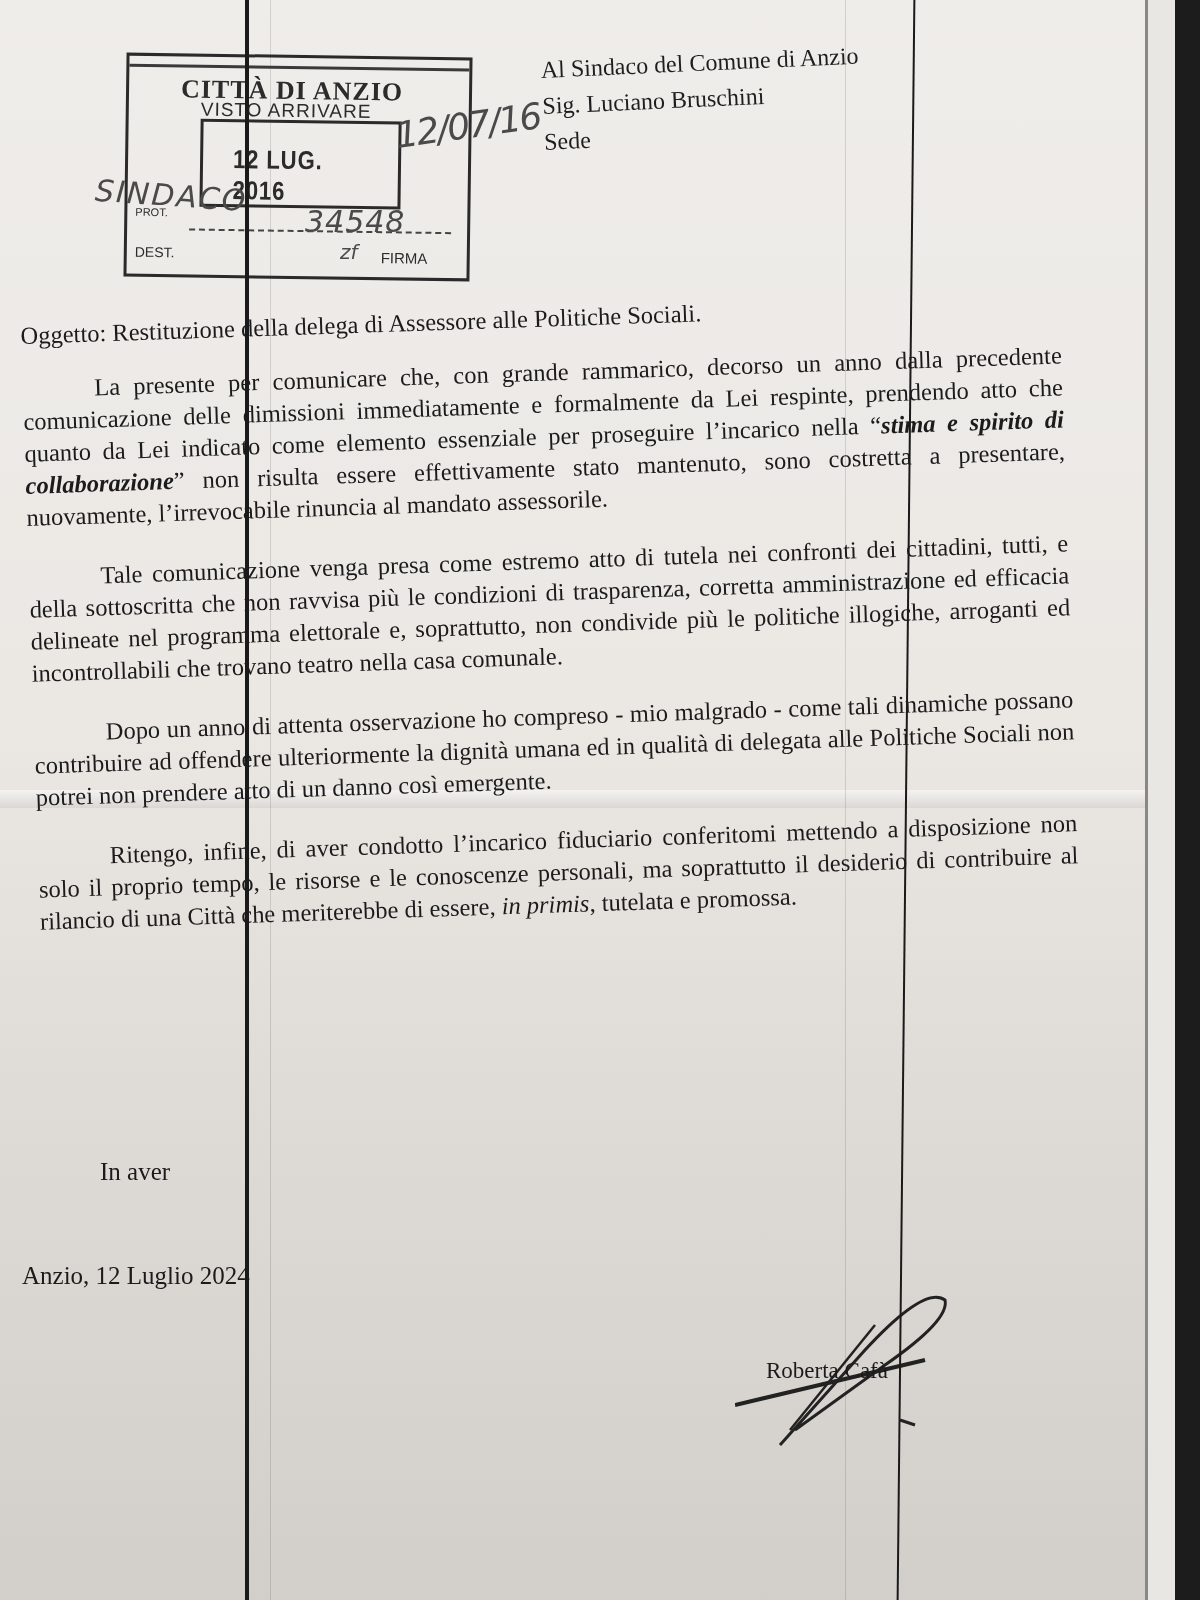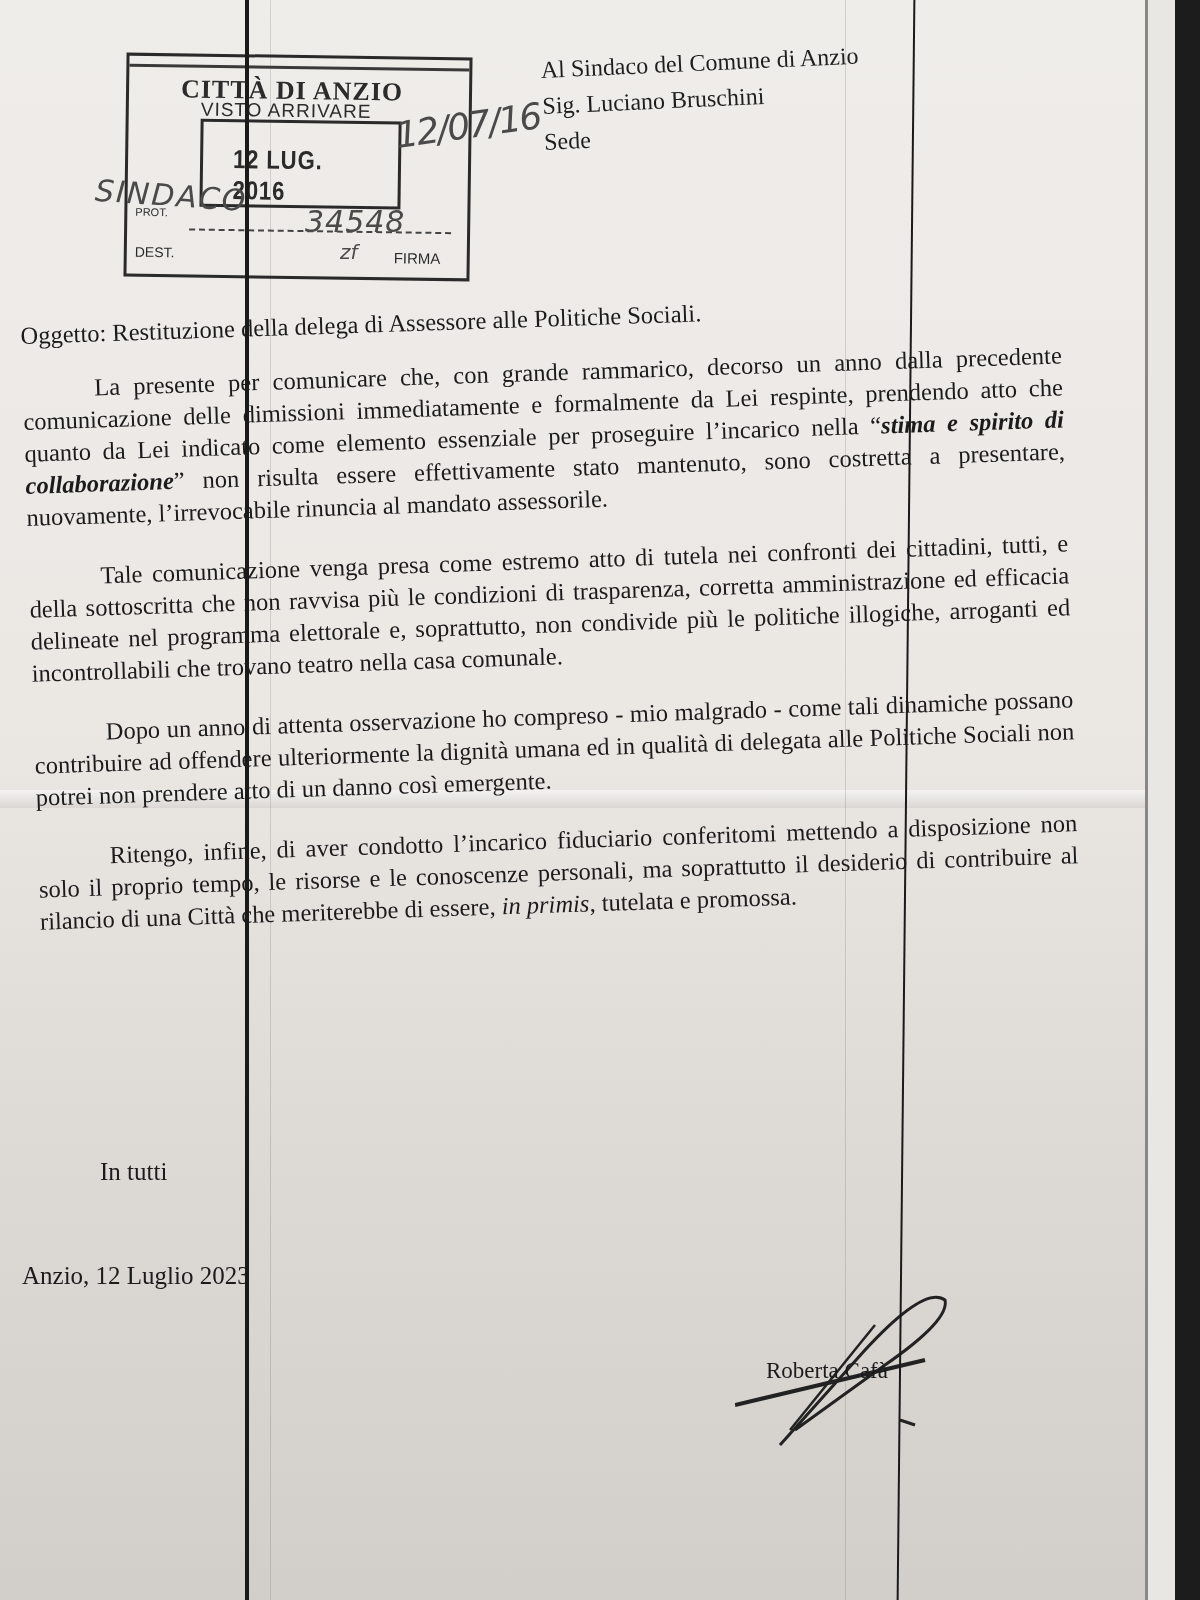--- a/index.html
+++ b/index.html
@@ -36,21 +36,21 @@
     color:#2b2b2b;
   }
   .stamp-bar { position:absolute; left:0; top:8px; width:100%; height:3px; background:#3a3a3a; }
   .stamp-city { position:absolute; left:52px; top:18px; font-family:"Liberation Serif", serif; font-weight:bold; font-size:26px; letter-spacing:1px; }
   .stamp-visto { position:absolute; left:72px; top:42px; font-family:"Liberation Sans", sans-serif; font-size:19px; letter-spacing:1px; }
   .stamp-datebox { position:absolute; left:72px; top:62px; width:195px; height:82px; border:3px solid #2a2a2a; }
   .stamp-date { position:absolute; left:30px; top:22px; font-family:"Liberation Sans Narrow","Liberation Sans", sans-serif; font-weight:bold; font-size:26px; letter-spacing:1px; transform:scaleX(0.85); transform-origin:left; }
   .stamp-prot { position:absolute; left:8px; top:150px; font-family:"Liberation Sans", sans-serif; font-size:11px; }
   .stamp-dest { position:absolute; left:8px; top:188px; font-family:"Liberation Sans", sans-serif; font-size:14px; }
   .stamp-dots { position:absolute; left:62px; top:172px; width:262px; border-top:2px dashed #444; }
-  .stamp-firma { position:absolute; left:267px; top:190px; font-family:"Liberation Sans", sans-serif; font-size:15px; }
+  .stamp-firma { position:absolute; left:254px; top:190px; font-family:"Liberation Sans", sans-serif; font-size:15px; }
   .hw { position:absolute; font-family:"DejaVu Sans", sans-serif; color:#4a4a4a; font-style:italic; }
   .hw-date { left:395px; top:105px; font-size:36px; transform:rotate(-8deg); letter-spacing:-2px; }
   .hw-sindaco { left:95px; top:178px; font-size:30px; letter-spacing:2px; transform:rotate(4deg); }
   .hw-prot { left:305px; top:204px; font-size:30px; letter-spacing:1px; }
   .hw-initials { left:340px; top:240px; font-size:20px; }
 
   .recipient { position:absolute; left:540px; top:52px; font-size:24px; line-height:36px; color:#1e1e1e; transform:rotate(-2.6deg); transform-origin:left top; }
   .recipient div { white-space:nowrap; }
 
   .body-text {
@@ -100,22 +100,22 @@
   </div>
 
   <div class="body-text">
     <p class="subject">Oggetto: Restituzione della delega di Assessore alle Politiche Sociali.</p>
     <p class="para"><span>La presente per comunicare che, con grande rammarico, decorso un anno dalla precedente comunicazione delle dimissioni immediatamente e formalmente da Lei respinte, prendendo atto che quanto da Lei indicato come elemento essenziale per proseguire l’incarico nella “</span><span class="em-quote">stima e spirito di collaborazione</span><span>” non risulta essere effettivamente stato mantenuto, sono costretta a presentare, nuovamente, l’irrevocabile rinuncia al mandato assessorile.</span></p>
     <p class="para">Tale comunicazione venga presa come estremo atto di tutela nei confronti dei cittadini, tutti, e della sottoscritta che non ravvisa più le condizioni di trasparenza, corretta amministrazione ed efficacia delineate nel programma elettorale e, soprattutto, non condivide più le politiche illogiche, arroganti ed incontrollabili che trovano teatro nella casa comunale.</p>
     <p class="para">Dopo un anno di attenta osservazione ho compreso - mio malgrado - come tali dinamiche possano contribuire ad offendere ulteriormente la dignità umana ed in qualità di delegata alle Politiche Sociali non potrei non prendere atto di un danno così emergente.</p>
     <p class="para"><span>Ritengo, infine, di aver condotto l’incarico fiduciario conferitomi mettendo a disposizione non solo il proprio tempo, le risorse e le conoscenze personali, ma soprattutto il desiderio di contribuire al rilancio di una Città che meriterebbe di essere, </span><span class="em">in primis</span><span>, tutelata e promossa.</span></p>
   </div>
 
-  <div class="closing">In tutti</div>
-  <div class="place-date">Anzio, 12 Luglio 2023</div>
+  <div class="closing">In aver</div>
+  <div class="place-date">Anzio, 12 Luglio 2024</div>
 
   <svg class="signature-scribble" viewBox="0 0 230 180">
     <path d="M45 165 L130 70 Q190 5 210 20 Q215 40 150 85 L60 150" fill="none" stroke="#222" stroke-width="3"></path>
     <path d="M0 125 L190 80" fill="none" stroke="#222" stroke-width="4"></path>
     <path d="M140 45 L55 150" fill="none" stroke="#222" stroke-width="2.5"></path>
     <path d="M165 140 L180 145" fill="none" stroke="#222" stroke-width="3"></path>
   </svg>
   <div class="signature-name">Roberta Cafà</div>
 </div>
 

